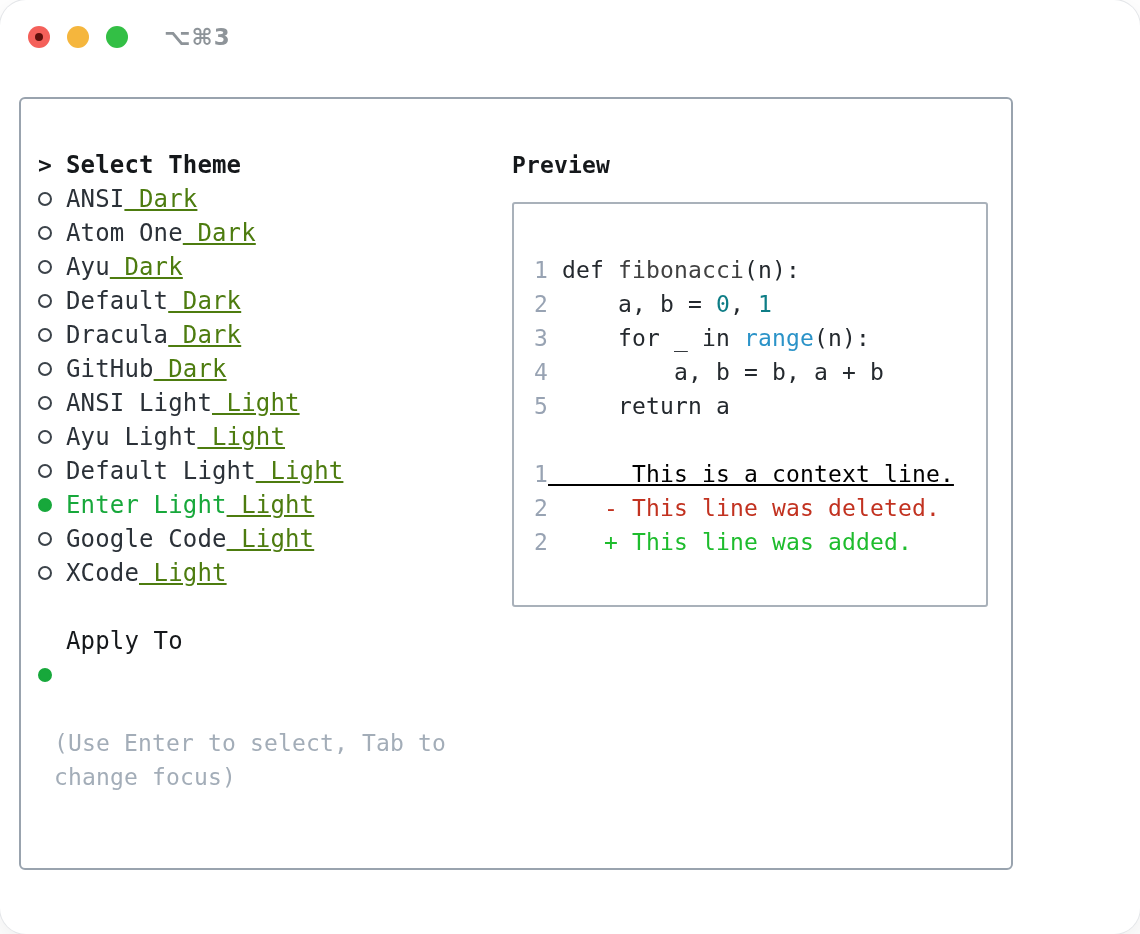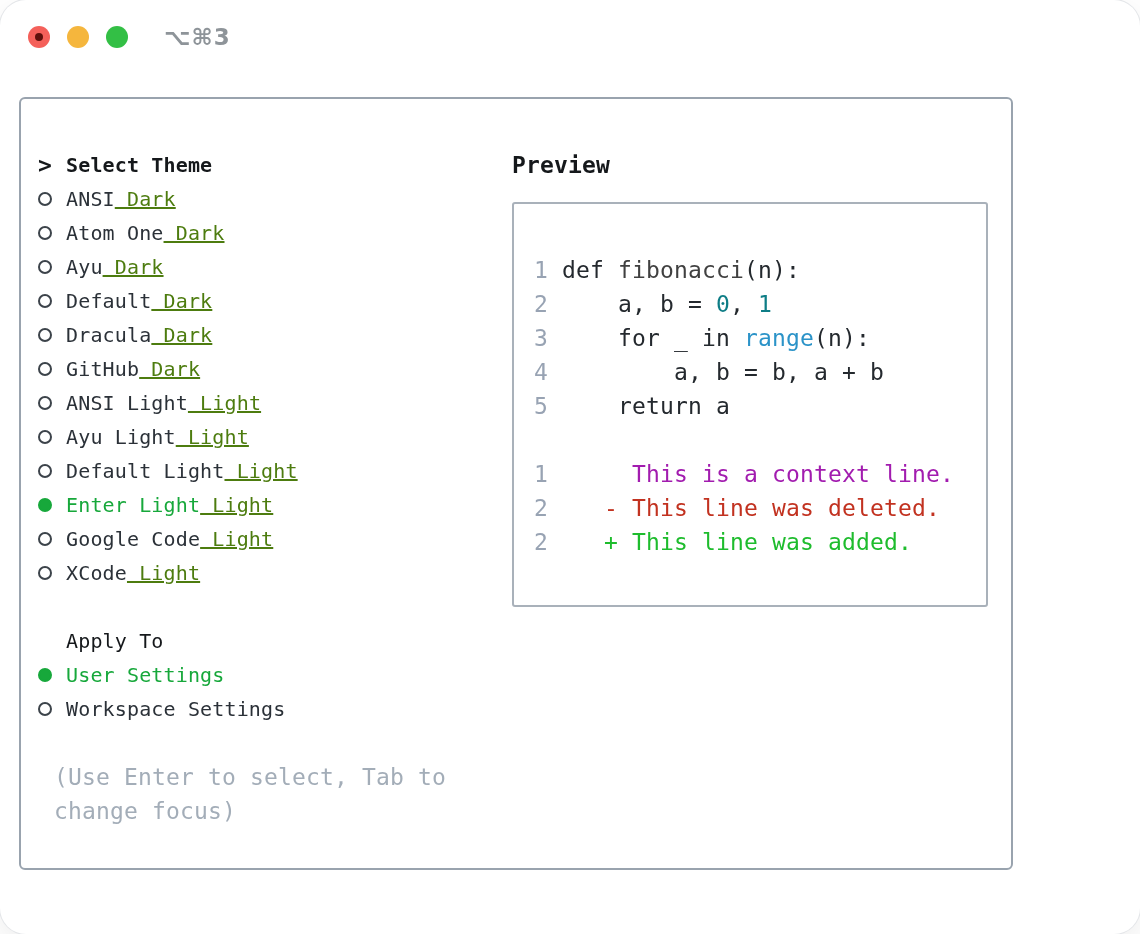--- a/index.html
+++ b/index.html
@@ -27,21 +27,21 @@
     font-family:"DejaVu Sans",sans-serif; font-size:23px; font-weight:600;
     color:#8e9499; letter-spacing:1px;
   }
 
   
   .panel {
     position:absolute; left:19px; top:97px; width:994px; height:773px;
     border:2px solid #99a3ae; border-radius:6px; background:#ffffff;
   }
 
-  .mono { font-size:20px; letter-spacing:0.15px; color:#2b3138; white-space:pre; }
+  .mono { font-size:24px; letter-spacing:0.15px; color:#2b3138; white-space:pre; }
 
   
   .left-col { position:absolute; left:17px; top:49px; width:440px; }
   .row { height:34px; display:flex; align-items:center; }
   .marker { width:28px; height:34px; position:relative; flex:0 0 28px; }
   .radio {
     position:absolute; left:0px; top:10px; width:14px; height:14px;
     border-radius:50%; border:2px solid #3c434a; background:transparent;
   }
   .radio.sel { background:#17a83b; border-color:#17a83b; }
@@ -66,21 +66,21 @@
     border:2px solid #a9b1ba; border-radius:3px; background:#ffffff;
   }
   .code { position:absolute; left:20px; top:49px; }
   .code-line { height:34px; display:flex; align-items:center;
     font-size:23px; letter-spacing:0.15px; white-space:pre; }
   .lineno { color:#98a3b3; min-width:14px; }
   .tok-code    { color:#24292e; }
   .tok-func    { color:#404040;text-align:center; }
   .tok-num     { color:#0e7d86; }
   .tok-builtin { color:#2b93c8; }
-  .tok-context { color:#a21caf; }
+  .tok-context { color:#000000;text-decoration:underline; }
   .tok-deleted { color:#c23220; }
   .tok-added   { color:#1ebc2d; }
 </style>
 </head>
 <body>
 
 <div class="window">
 
   <div class="titlebar">
     <div class="light red">
@@ -193,27 +193,20 @@
       <div class="row">
         <span class="marker"></span>
         <span class="mono" style="color:#15181b">Apply To</span>
       </div>
 
       <div id="apply-list">
           <div class="row">
             <span class="marker">
               <span class="radio sel"></span>
             </span>
-            <span class="mono sel-text">User Settings</span>
-          </div>
-          <div class="row">
-            <span class="marker">
-              <span class="radio"></span>
-            </span>
-            <span class="mono">Workspace Settings</span>
           </div>
         </div>
 
       <div class="spacer"></div>
 
       <div class="hint">(Use Enter to select, Tab to change focus)</div>
     </div>
 
     <div class="preview-header">Preview</div>
 

